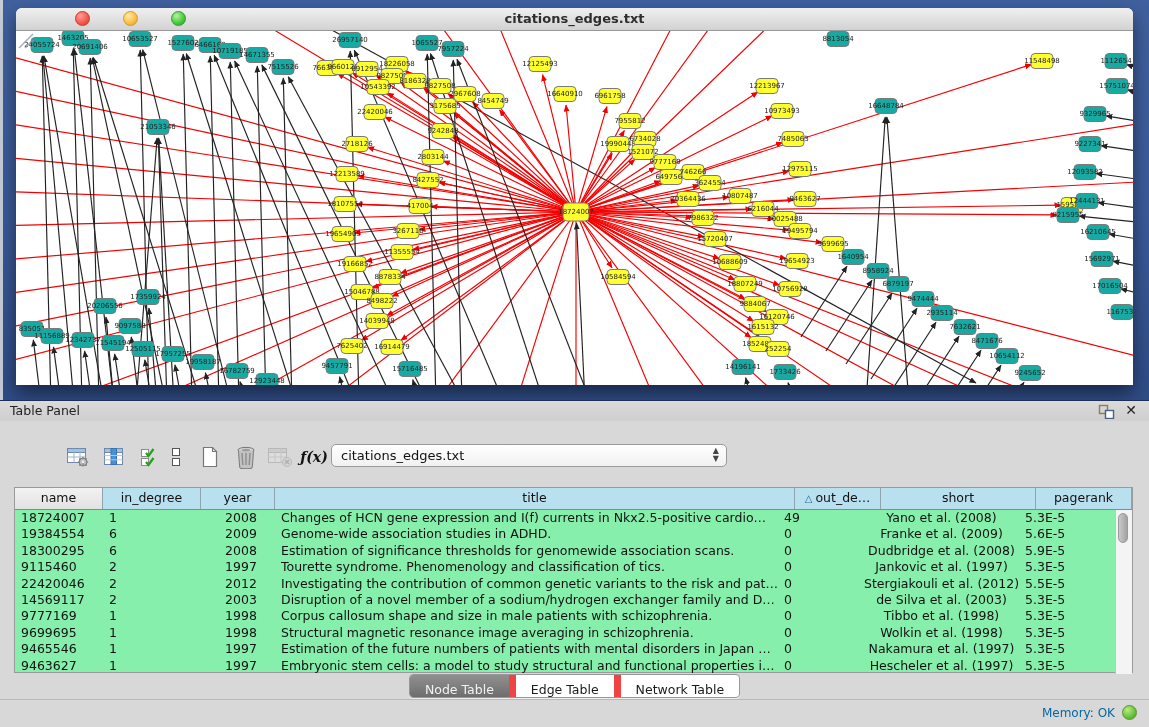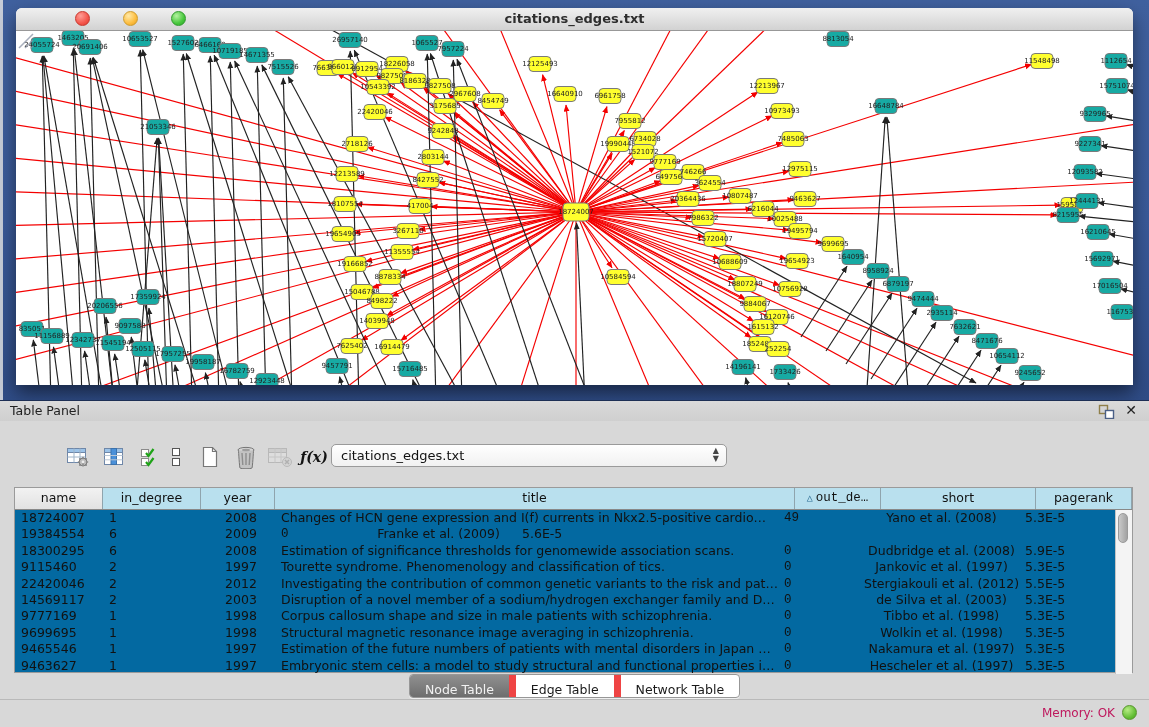--- a/index.html
+++ b/index.html
@@ -55,59 +55,59 @@
   .combo{
     position:absolute;left:283px;top:5px;width:396px;height:23px;
     background:linear-gradient(180deg,#ffffff,#f1f1f1);
     border:1px solid #9a9a9a;border-radius:5px;box-sizing:border-box;
     font-size:13px;color:#111;line-height:21px;padding-left:9px;cursor:pointer;
   }
   .combo-arrows{position:absolute;right:7px;top:2px;display:flex;flex-direction:column;line-height:8px;font-size:8px;color:#444;}
   
   .dtable{
     position:absolute;left:14px;top:86px;width:1119px;height:186px;
-    background:#0369a1;border:1px solid #9a9a9a;box-sizing:border-box;
+    background:#86efac;border:1px solid #9a9a9a;box-sizing:border-box;
     display:flex;flex-direction:column;font-size:12.5px;color:#111;
   }
   .thead{display:flex;height:21px;flex:none;border-bottom:1px solid #888;}
   .th{
     box-sizing:border-box;height:21px;line-height:20px;text-align:center;
     background:#b9e0ee;border-right:1px solid #8fa4ad;overflow:hidden;white-space:nowrap;
   }
   .th.plain{background:linear-gradient(180deg,#f2f2f2,#e2e2e2);}
   .sortmark{color:#2e6f96;font-size:10px;margin-right:3px;}
   .tbody{display:flex;flex:1;}
   .rows{flex:1;overflow:hidden;}
   .tr{display:flex;height:16.4px;line-height:16.4px;white-space:nowrap;cursor:default;}
   .td{box-sizing:border-box;padding-left:6px;overflow:hidden;text-overflow:ellipsis;}
   .c0{width:88px;flex:none;}
   .c1{width:98px;flex:none;}
   .c2{width:74px;flex:none;text-align:center;}
   .c3{flex:1;min-width:0;}
-  .c4{width:86px;flex:none;font-family:Liberation Mono, monospace;}
+  .c4{width:86px;flex:none;}
   .c5{width:155px;flex:none;text-align:center;padding-left:0;}
   .c6{width:96px;flex:none;}
   .vscroll{width:16px;flex:none;border-left:1px solid #c4c4c4;background:#f4f4f4;position:relative;}
   .vthumb{position:absolute;left:2px;top:3px;width:10px;height:30px;border-radius:5px;
     background:linear-gradient(90deg,#c9c9c9,#a2a2a2);border:1px solid #9a9a9a;box-sizing:border-box;}
   
   .tabs-row{position:absolute;left:0;top:273px;width:1149px;text-align:center;}
   .seg{
     display:inline-flex;height:22px;border:1px solid #979797;border-radius:4px;overflow:hidden;
     background:#fff;font-size:12.5px;box-shadow:0 1px 0 rgba(255,255,255,.6);
   }
   .seg span{padding:4px 15px;line-height:21px;color:#1a1a1a;cursor:pointer;}
   .seg span + span{border-left:7px solid #ef4444;}
   .seg .sel{background:linear-gradient(180deg,#909090,#6e6e6e);color:#f2f2f2;border-left:none;}
   
   .statusbar{
     position:absolute;left:0;bottom:0;width:1149px;height:27px;
     border-top:1px solid #b9b9b9;background:#d8d8d8;
   }
-  .memory{position:absolute;right:34px;top:6px;font-size:12px;color:#be185d;}
+  .memory{position:absolute;right:34px;top:6px;font-size:12px;color:#0369a1;}
   .memdot{
     position:absolute;right:12px;top:5px;width:15px;height:15px;border-radius:50%;
     background:radial-gradient(circle at 35% 30%,#b7ec84,#61bd33 65%,#4aa526);
     border:1px solid #57952c;box-sizing:border-box;
   }
 </style>
 </head>
 <body>
 
 <div class="network-area">
@@ -872,20 +872,21 @@
             <div class="td c2">2008</div>
             <div class="td c3">Changes of HCN gene expression and I(f) currents in Nkx2.5-positive cardiomyoc…</div>
             <div class="td c4">49</div>
             <div class="td c5">Yano et al. (2008)</div>
             <div class="td c6">5.3E-5</div>
           </div>
           <div class="tr">
             <div class="td c0">19384554</div>
             <div class="td c1">6</div>
             <div class="td c2">2009</div>
+            <div class="td c3">Genome-wide association studies in ADHD.</div>
             <div class="td c4">0</div>
             <div class="td c5">Franke et al. (2009)</div>
             <div class="td c6">5.6E-5</div>
           </div>
           <div class="tr">
             <div class="td c0">18300295</div>
             <div class="td c1">6</div>
             <div class="td c2">2008</div>
             <div class="td c3">Estimation of significance thresholds for genomewide association scans.</div>
             <div class="td c4">0</div>

